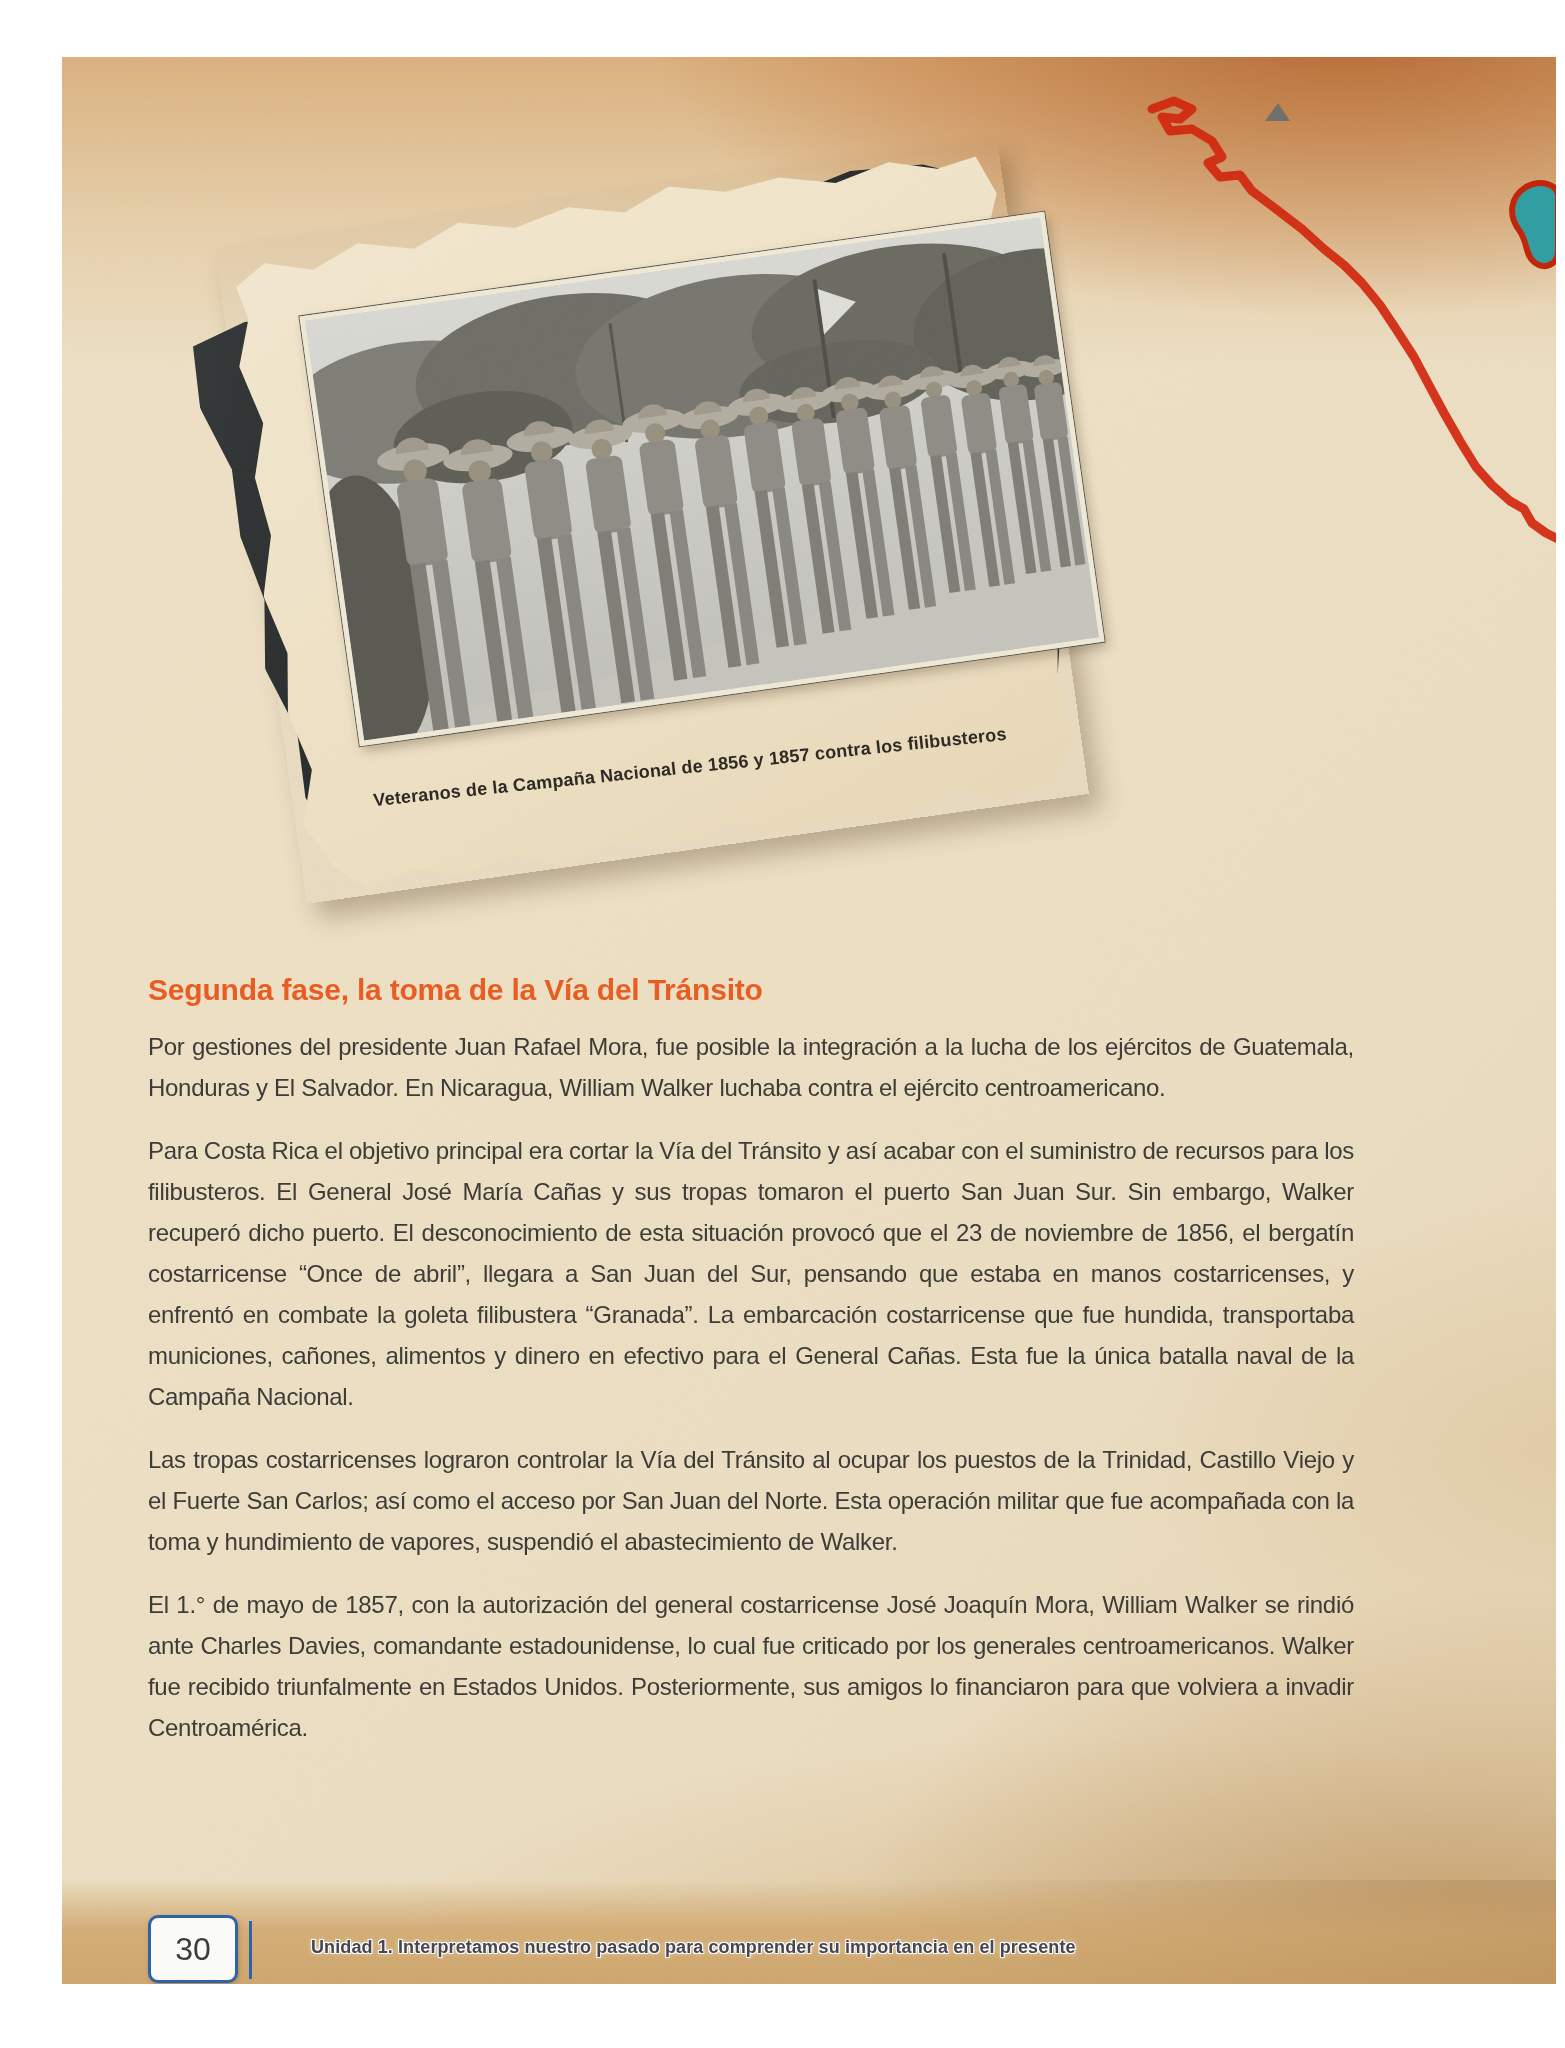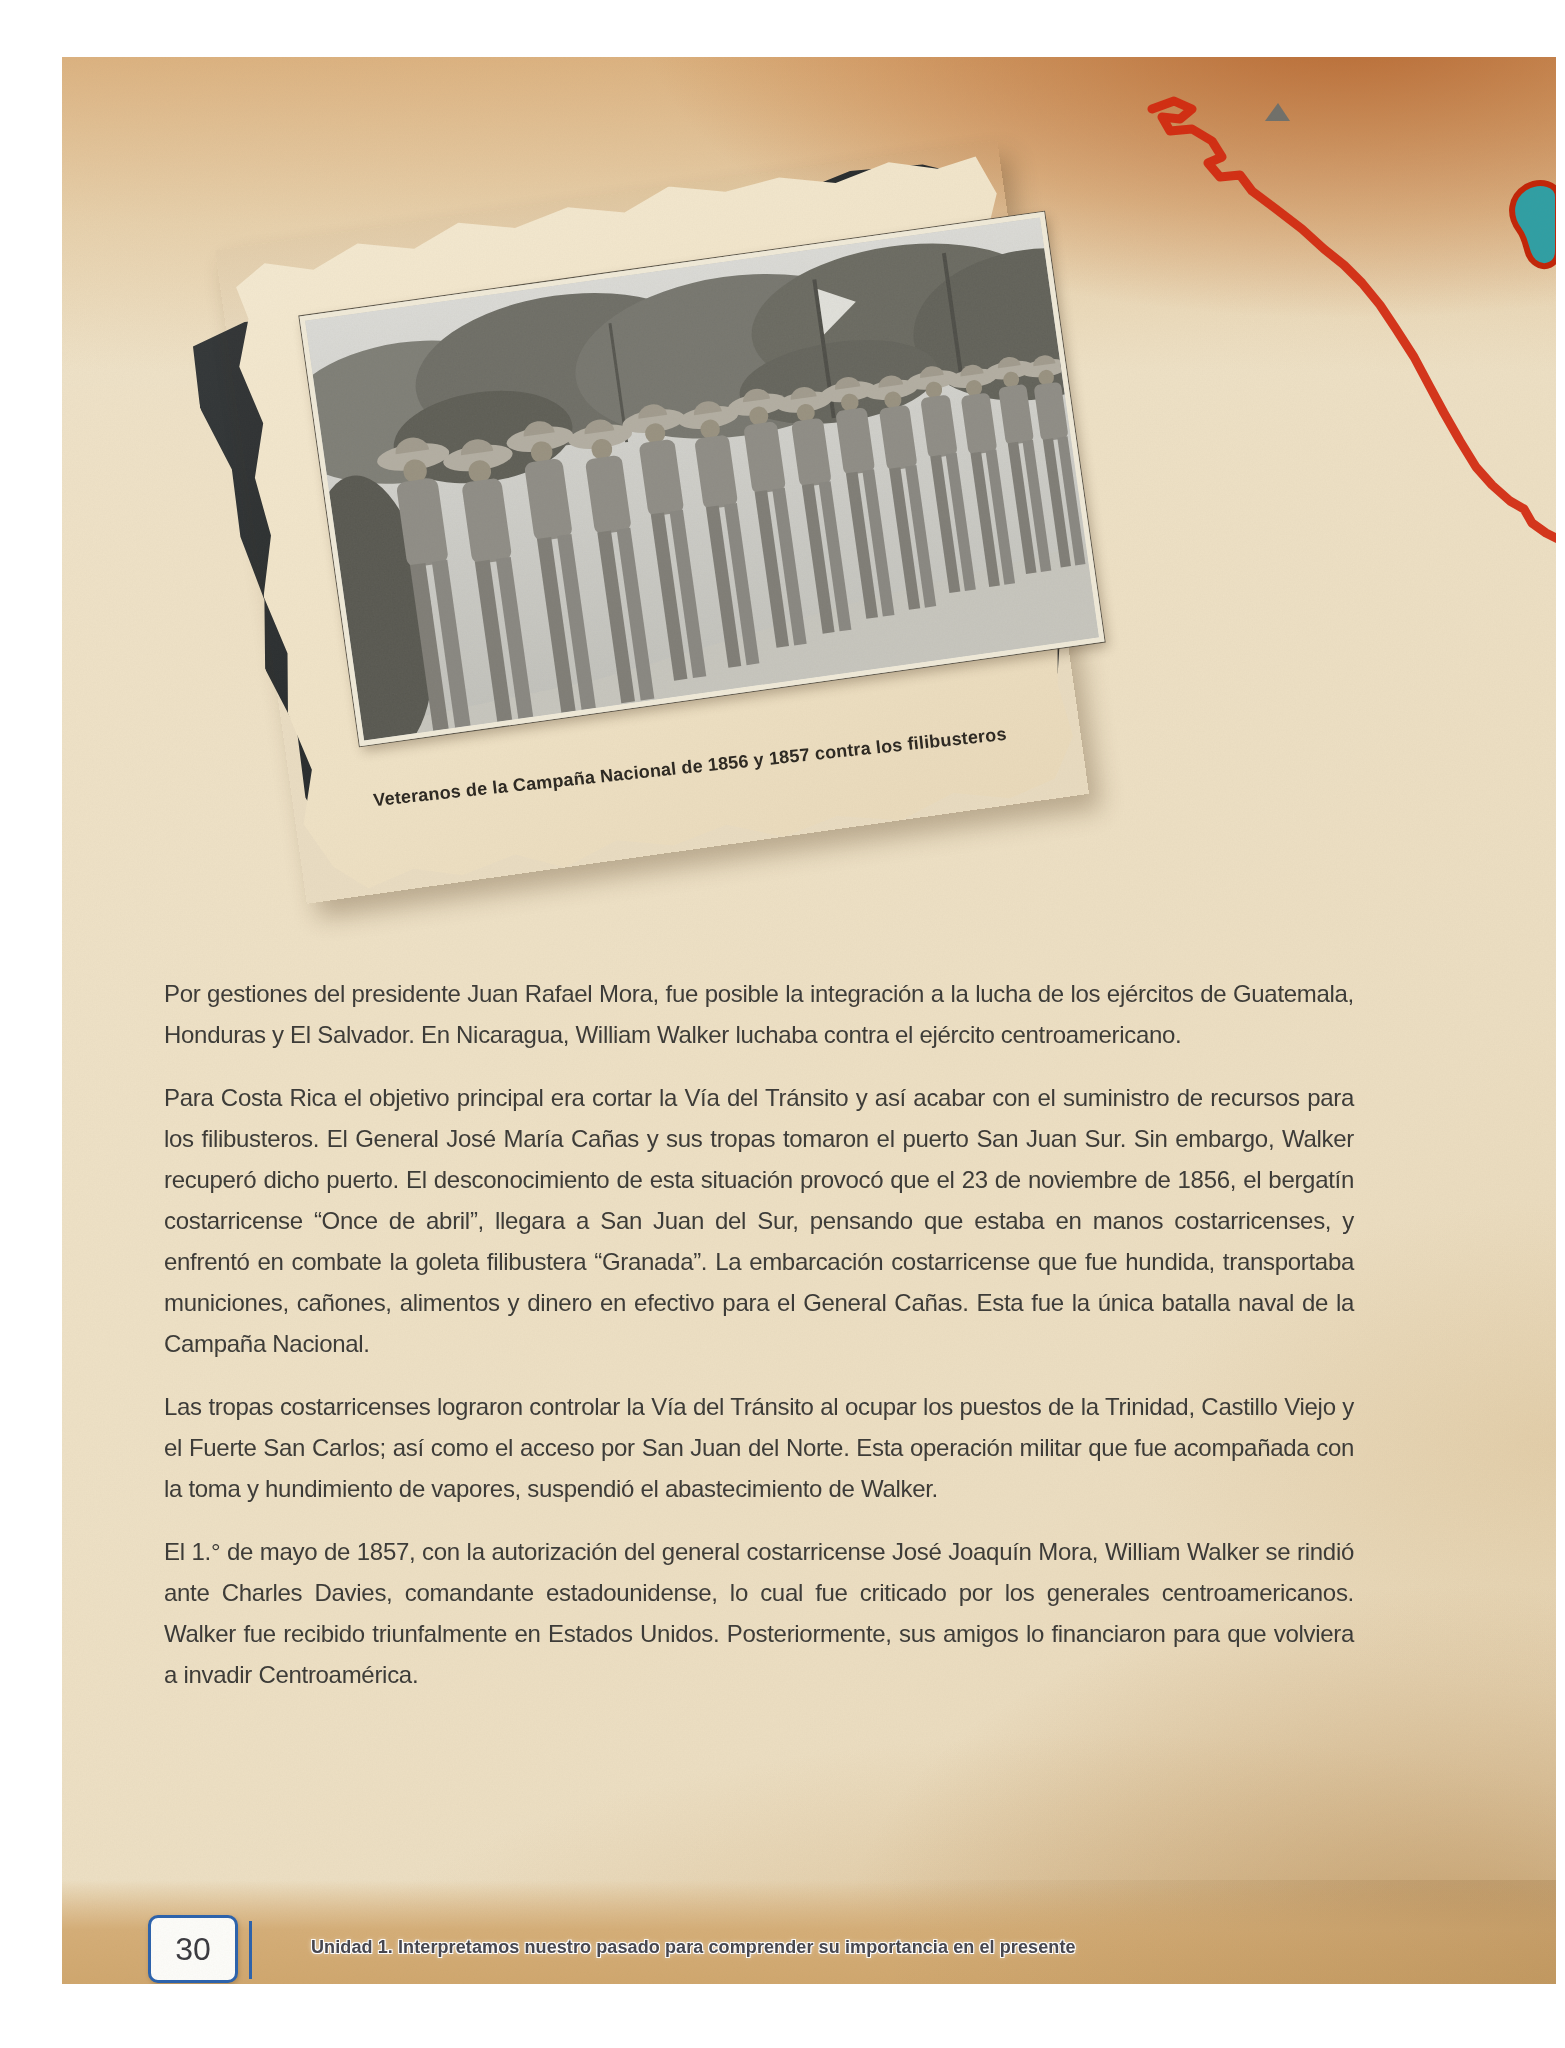--- a/index.html
+++ b/index.html
@@ -70,21 +70,21 @@
   .content{position:absolute;left:86px;top:916px;width:1206px;color:#3b3a37;}
   .content h2{
     font-size:30px;line-height:1.1;margin:0 0 20px 0;font-weight:bold;
     color:#ea5c20;letter-spacing:-.2px;
   }
   .content h3{
     font-size:28px;line-height:1.1;margin:6px 0 24px 0;font-weight:bold;
     color:#ea5c20;letter-spacing:-.2px;
   }
   .content p{
-    font-size:24px;line-height:41px;margin:0 0 22px 16px;
+    font-size:24px;line-height:41px;margin:0 0 22px 0;
     text-align:justify;letter-spacing:-.3px;
   }
   
   .page-num-box{
     position:absolute;left:86px;bottom:1px;width:84px;height:62px;
     background:#fdfdfa;border:3px solid #2b62ad;border-radius:10px;
     display:flex;align-items:center;justify-content:center;
     font-size:32px;color:#3a3a40;box-shadow:1px 2px 4px rgba(80,50,20,.25);
   }
   .footer-divider{
@@ -167,20 +167,21 @@
       <use href="#sol" transform="translate(653,150) scale(0.90)"></use>
       <use href="#sol" transform="translate(691,147) scale(0.88)"></use>
       <use href="#sol" transform="translate(726,150) scale(0.86)"></use>
       <rect x="0" y="0" width="742" height="424" filter="url(#pgrain)" opacity="0.5"></rect>
     </svg>
   </div>
 
   <div class="photo-caption">Veteranos de la Campaña Nacional de 1856 y 1857 contra los filibusteros</div>
 
   <div class="content">
+    <h2>Segunda fase, la toma de la Vía del Tránsito</h2>
     <p>Por gestiones del presidente Juan Rafael Mora, fue posible la integración a la lucha de los ejércitos de Guatemala, Honduras y El Salvador. En Nicaragua, William Walker luchaba contra el ejército centroamericano.</p>
     <p>Para Costa Rica el objetivo principal era cortar la Vía del Tránsito y así acabar con el suministro de recursos para los filibusteros. El General José María Cañas y sus tropas tomaron el puerto San Juan Sur. Sin embargo, Walker recuperó dicho puerto. El desconocimiento de esta situación provocó que el 23 de noviembre de 1856, el bergatín costarricense “Once de abril”, llegara a San Juan del Sur, pensando que estaba en manos costarricenses, y enfrentó en combate la goleta filibustera “Granada”. La embarcación costarricense que fue hundida, transportaba municiones, cañones, alimentos y dinero en efectivo para el General Cañas. Esta fue la única batalla naval de la Campaña Nacional.</p>
     <p>Las tropas costarricenses lograron controlar la Vía del Tránsito al ocupar los puestos de la Trinidad, Castillo Viejo y el Fuerte San Carlos; así como el acceso por San Juan del Norte. Esta operación militar que fue acompañada con la toma y hundimiento de vapores, suspendió el abastecimiento de Walker.</p>
     <p>El 1.° de mayo de 1857, con la autorización del general costarricense  José Joaquín Mora, William Walker se rindió ante Charles Davies, comandante estadounidense, lo cual fue criticado por los generales centroamericanos. Walker fue recibido triunfalmente en Estados Unidos. Posteriormente, sus amigos lo financiaron para que volviera a invadir Centroamérica.</p>
   </div>
 
   <div class="page-num-box">
     <span>30</span>
   </div>
   <div class="footer-divider"></div>

